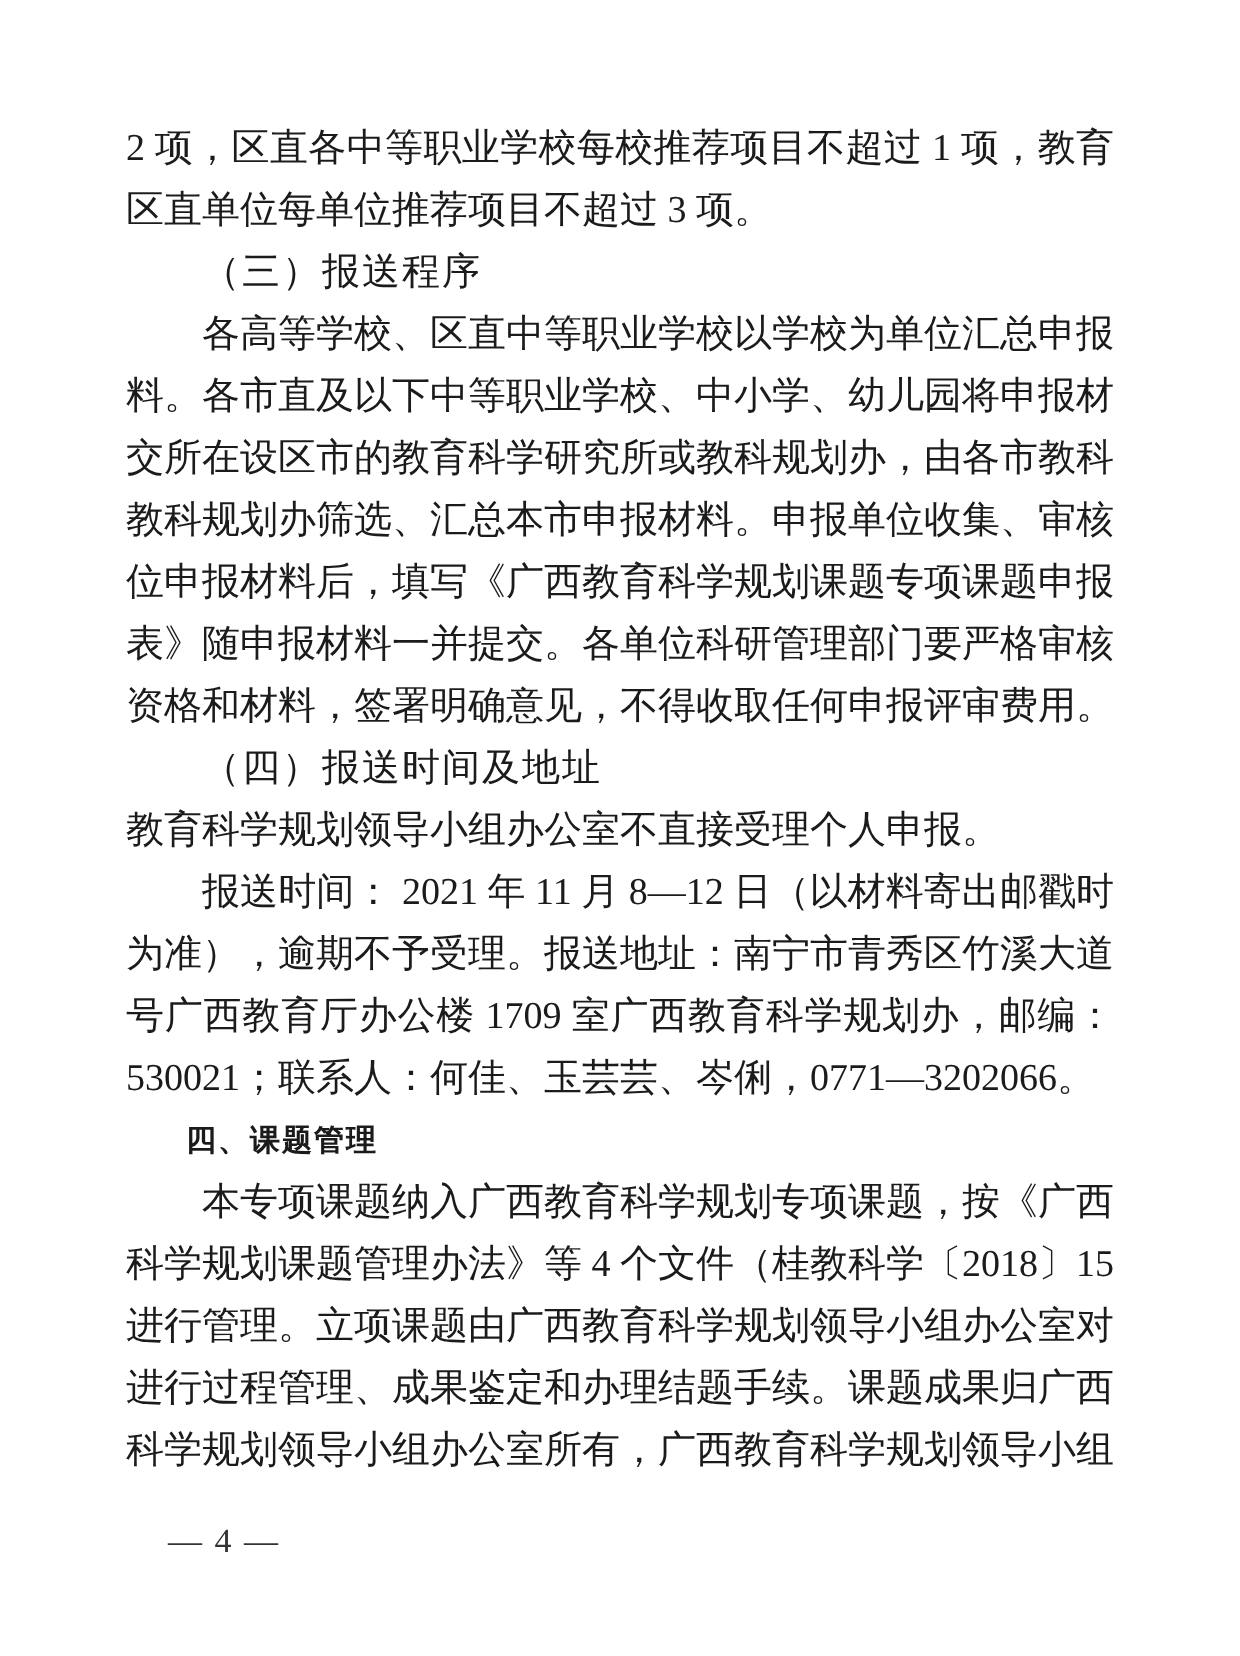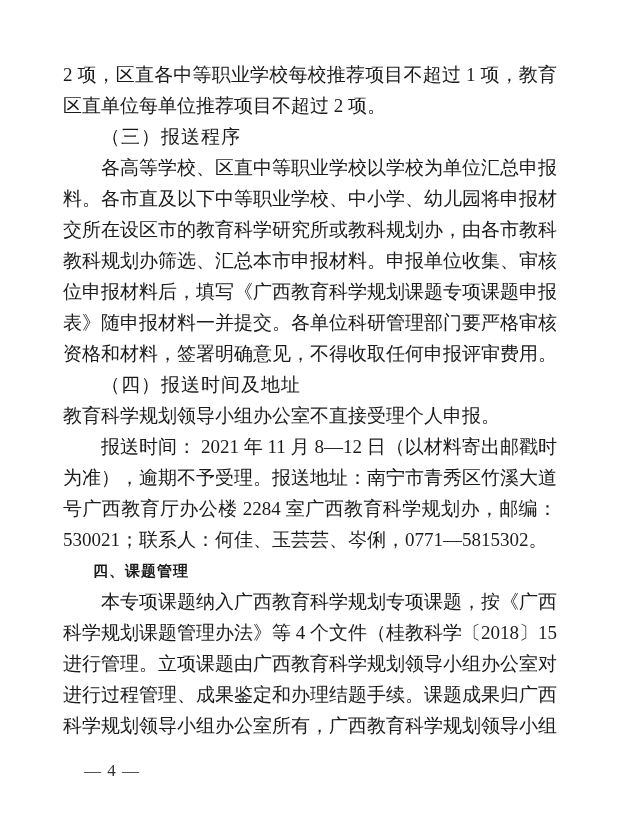--- a/index.html
+++ b/index.html
@@ -55,35 +55,35 @@
     letter-spacing: 1px;
     font-family: "Liberation Serif", "DejaVu Serif", serif;
   }
 </style>
 </head>
 <body>
 
 <div class="page">
   <div class="doc-body">
       <div class="line fill">2 项，区直各中等职业学校每校推荐项目不超过 1 项，教育系统</div>
-      <div class="line">区直单位每单位推荐项目不超过 2 项。</div>
+      <div class="line">区直单位每单位推荐项目不超过 3 项。</div>
       <div class="line indent h3">（三）报送程序</div>
       <div class="line indent fill">各高等学校、区直中等职业学校以学校为单位汇总申报材</div>
       <div class="line fill">料。各市直及以下中等职业学校、中小学、幼儿园将申报材料递</div>
       <div class="line fill">交所在设区市的教育科学研究所或教科规划办，由各市教科所或</div>
       <div class="line fill">教科规划办筛选、汇总本市申报材料。申报单位收集、审核本单</div>
       <div class="line fill">位申报材料后，填写《广西教育科学规划课题专项课题申报汇总</div>
       <div class="line fill">表》随申报材料一并提交。各单位科研管理部门要严格审核申报</div>
       <div class="line fill">资格和材料，签署明确意见，不得收取任何申报评审费用。广西</div>
       <div class="line indent h3">（四）报送时间及地址</div>
       <div class="line">教育科学规划领导小组办公室不直接受理个人申报。</div>
       <div class="line indent fill">报送时间： 2021 年 11 月 8—12 日（以材料寄出邮戳时间</div>
       <div class="line fill">为准），逾期不予受理。报送地址：南宁市青秀区竹溪大道 69</div>
-      <div class="line fill">号广西教育厅办公楼 2284 室广西教育科学规划办，邮编：</div>
-      <div class="line">530021；联系人：何佳、玉芸芸、岑俐，0771—5815302。</div>
+      <div class="line fill">号广西教育厅办公楼 1709 室广西教育科学规划办，邮编：</div>
+      <div class="line">530021；联系人：何佳、玉芸芸、岑俐，0771—3202066。</div>
       <div class="line indent h2">四、课题管理</div>
       <div class="line indent fill">本专项课题纳入广西教育科学规划专项课题，按《广西教育</div>
       <div class="line fill">科学规划课题管理办法》等 4 个文件（桂教科学〔2018〕15 号）</div>
       <div class="line fill">进行管理。立项课题由广西教育科学规划领导小组办公室对课题</div>
       <div class="line fill">进行过程管理、成果鉴定和办理结题手续。课题成果归广西教育</div>
       <div class="line fill">科学规划领导小组办公室所有，广西教育科学规划领导小组办公</div>
     </div>
   <div class="page-number">— 4 —</div>
 </div>
 

